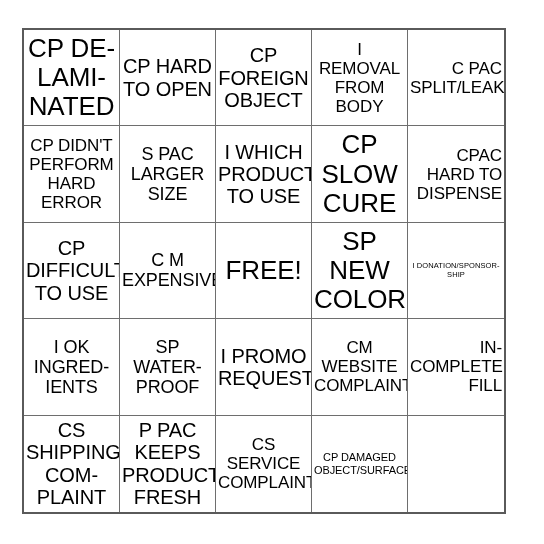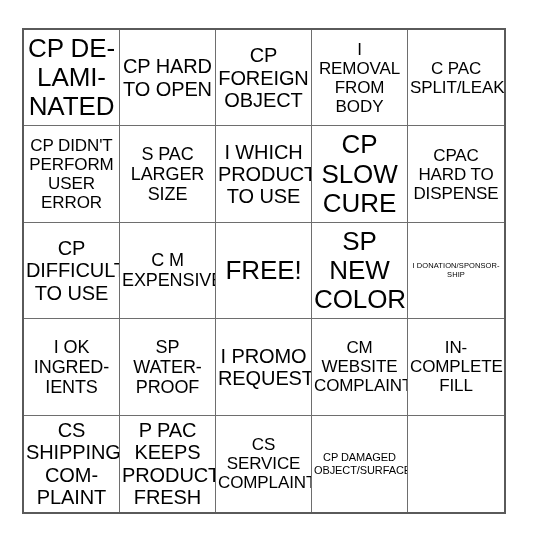--- a/index.html
+++ b/index.html
@@ -40,21 +40,21 @@
     border-bottom: 1px solid #6e6e6e;
     display: flex;
     align-items: center;
     justify-content: center;
     text-align: center;
     padding: 1px 2px;
     overflow: hidden;
     color: #000000;
     background: #ffffff;
   }
-  .bingo-cell:nth-child(5n) { border-right: none; }
+  .bingo-cell:nth-child(5n) { border-right: none; text-align: right; }
   .bingo-cell:nth-child(n+21) { border-bottom: none; }
 
   .cell-text {
     display: block;
     width: 100%;
     line-height: 1.12;
     white-space: pre-line;
     letter-spacing: -0.1px;
   }
 
@@ -92,21 +92,21 @@
 FROM
 BODY</span>
       </div>
       <div class="bingo-cell fs-md">
         <span class="cell-text">C PAC
 SPLIT/LEAK</span>
       </div>
       <div class="bingo-cell fs-md">
         <span class="cell-text">CP DIDN'T
 PERFORM
-USER
+HARD
 ERROR</span>
       </div>
       <div class="bingo-cell fs-xl">
         <span class="cell-text">S PAC
 LARGER
 SIZE</span>
       </div>
       <div class="bingo-cell fs-lg">
         <span class="cell-text">I WHICH
 PRODUCT

